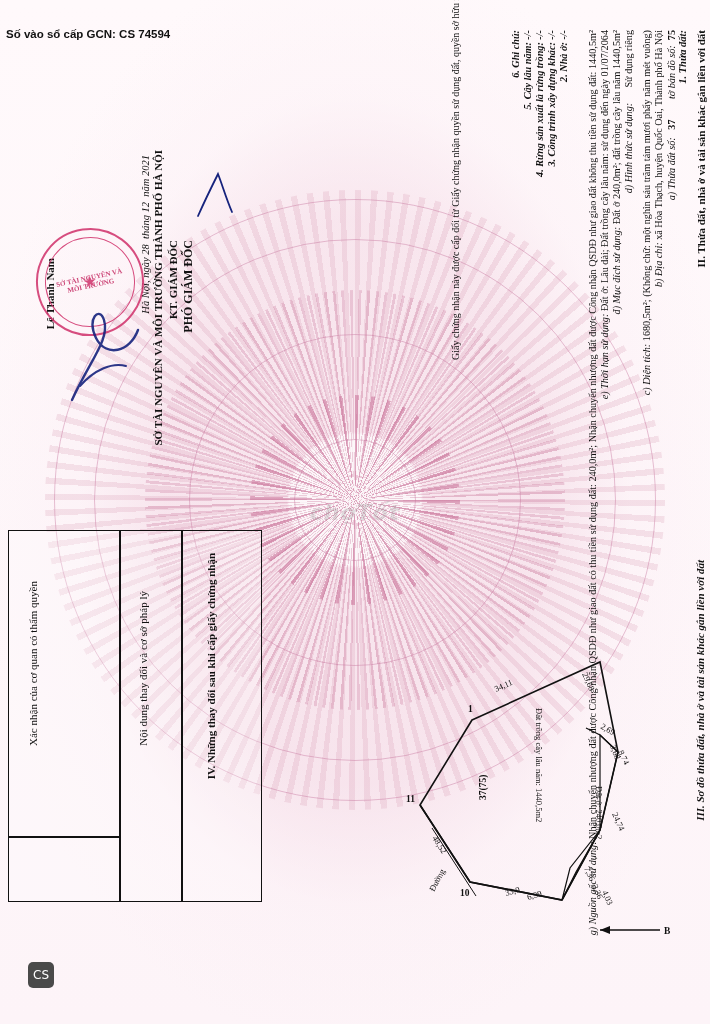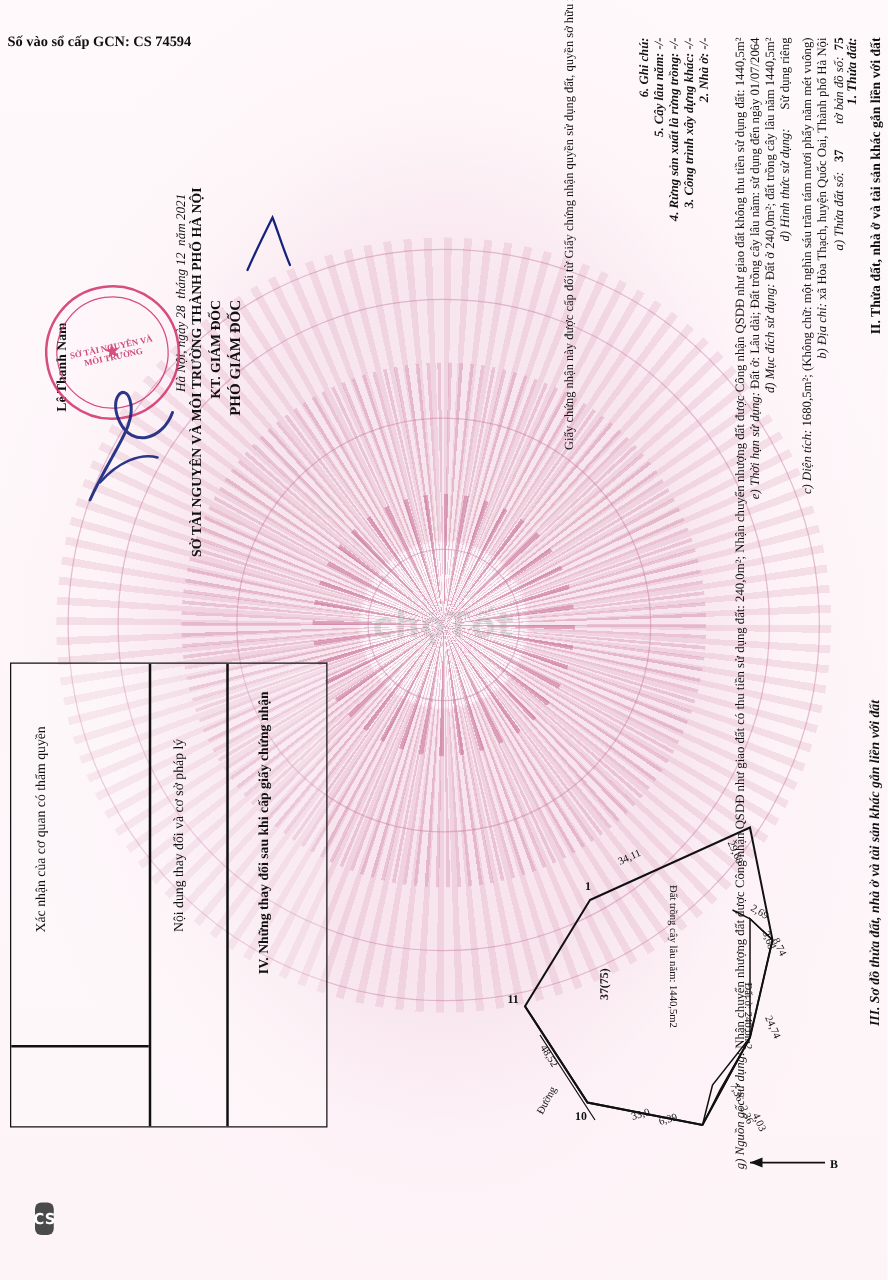--- a/index.html
+++ b/index.html
@@ -63,35 +63,36 @@
     pointer-events:none;
   }
   .bg-wash{
     position:absolute;inset:0;
     background:
       radial-gradient(ellipse at 50% 49%, rgba(236,196,214,.35) 0 38%, rgba(250,235,242,.28) 55%, rgba(255,255,255,.0) 75%),
       linear-gradient(#fff9fb,#fdf4f8);
     pointer-events:none;
   }
   .watermark{
-    position:absolute;left:50%;top:500px;transform:translate(-50%,-50%);
+    position:absolute;left:50%;top:512px;transform:translate(-50%,-50%);
     font-family:"DejaVu Sans",sans-serif;
-    font-size:28px;font-weight:700;color:rgba(150,150,150,.28);
+    font-size:22px;font-weight:700;color:rgba(150,150,150,.28);
     letter-spacing:1px;
     pointer-events:none;
+    font-style:italic;
   }
 
   
   .vt{ writing-mode:vertical-rl; transform:rotate(180deg); white-space:pre; }
 
   
   .gcn-code{
     position:absolute;left:6px;top:28px;
     font-size:11.5px;font-weight:700;
-    font-family:Liberation Serif, serif;
+    font-family:Liberation Sans, sans-serif;
   }
 
   
   .sec3{
     position:absolute;right:4px;top:560px;
     font-size:11px;font-weight:700;font-style:italic;
   }
   .b{font-weight:700}
   .i{font-style:italic}
 
@@ -145,22 +146,22 @@
   .map svg{overflow:visible;}
   .mt{font-family:"Liberation Serif",serif;font-size:8.5px;fill:#111;}
   .mt-b{font-family:"Liberation Serif",serif;font-size:9.5px;fill:#111;font-weight:700;}
 
   
   .cs{
     position:absolute;left:28px;bottom:36px;
     display:flex;align-items:center;gap:9px;
   }
   .cs-badge{
-    width:15px;height:26px;border-radius:5px;background:#4a4a4a;
-    color:#fff;font-family:"DejaVu Sans",sans-serif;font-size:12px;font-weight:700;
+    width:26px;height:26px;border-radius:5px;background:#4a4a4a;
+    color:#fff;font-family:"DejaVu Sans",sans-serif;font-size:12px;font-weight:400;
     display:flex;align-items:center;justify-content:center;
   }
   .cs-txt{
     font-family:"DejaVu Sans",sans-serif;
     font-size:20px;color:#8d8d8d;font-weight:400;letter-spacing:.2px;
   }
 </style>
 </head>
 <body>
 

